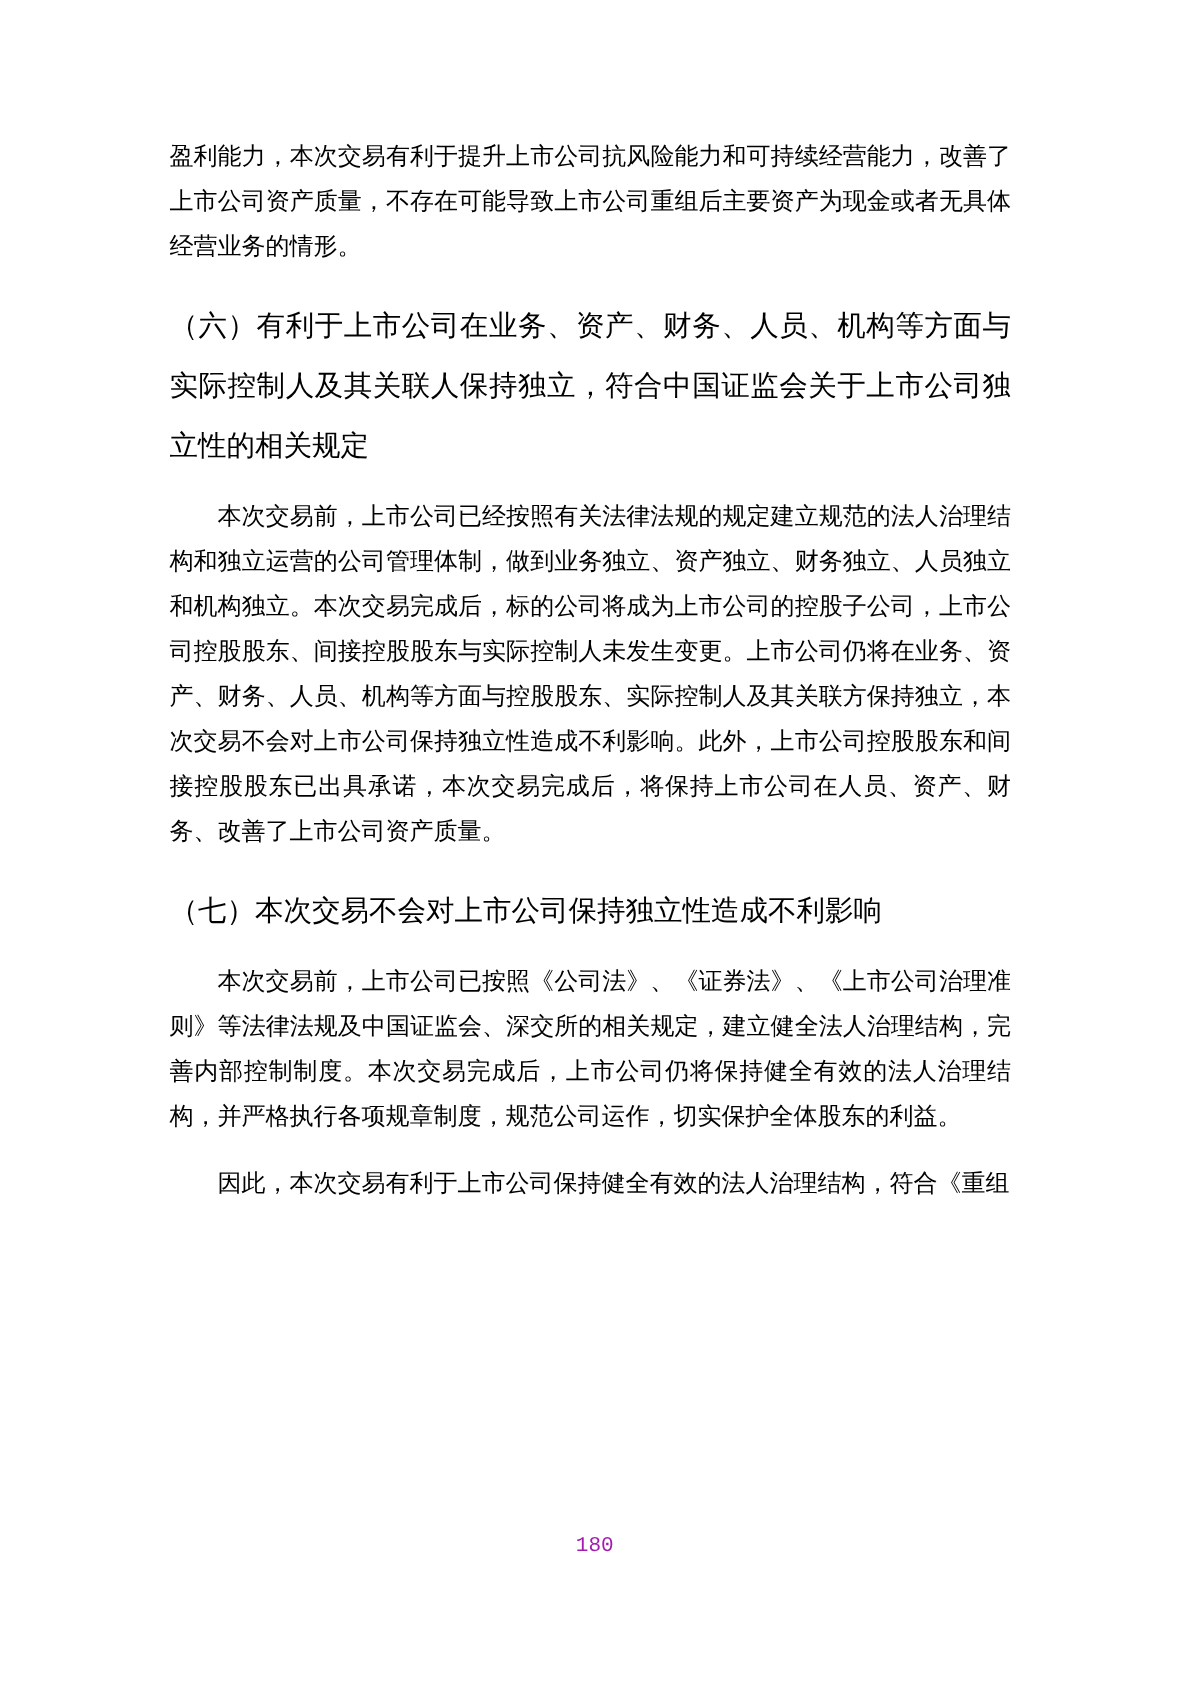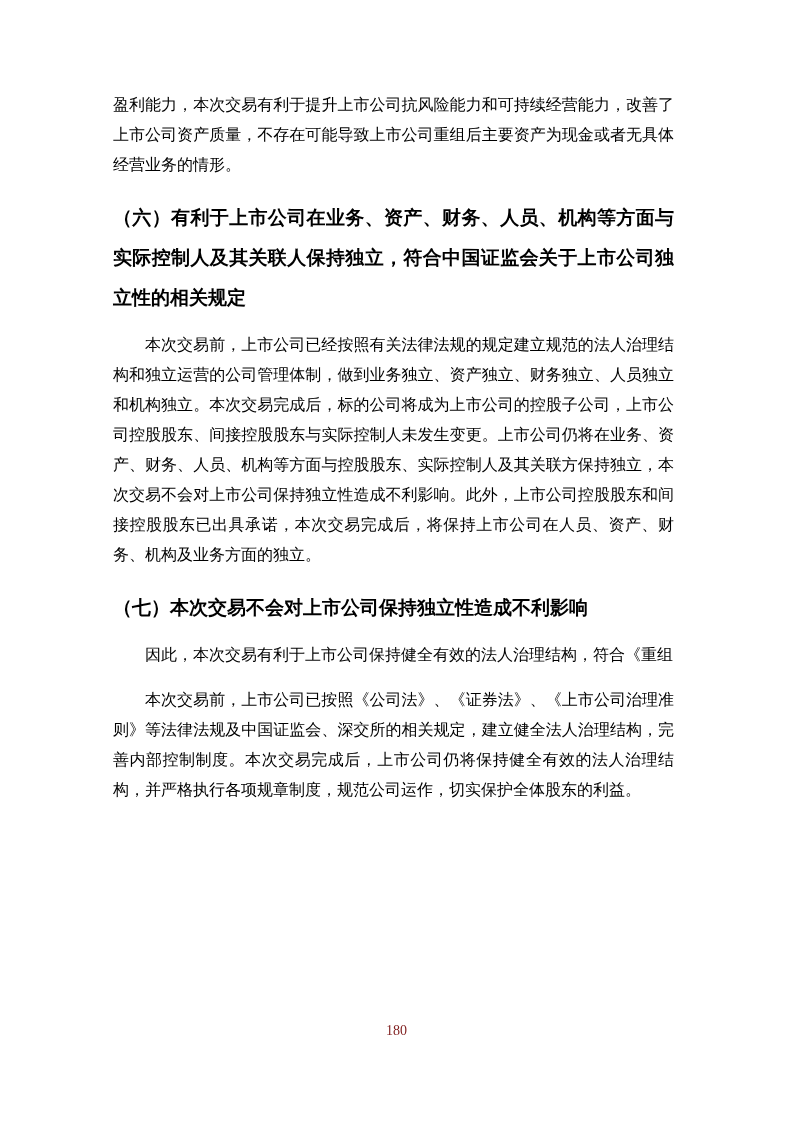--- a/index.html
+++ b/index.html
@@ -24,50 +24,50 @@
     text-align: justify;
     margin: 0 0 15px 0;
   }
   p.body.indent {
     text-indent: 2em;
   }
   h2.heading {
     font-family: "Liberation Sans", "DejaVu Sans", sans-serif;
     font-size: 19px;
     line-height: 40px;
-    font-weight: bold;
+    font-weight: normal;
     text-align: justify;
     margin: 18px 0 12px 0;
   }
   .footer {
     position: absolute;
     top: 1022px;
     left: 0;
     right: 0;
     text-align: center;
     font-size: 14px;
     line-height: 18px;
-    font-family: Liberation Serif, serif;
-    color: #7f1d1d;
+    font-family: Liberation Mono, monospace;
+    color: #a21caf;
   }
 </style>
 </head>
 <body>
 
 <div class="page">
 
   <p class="body">盈利能力，本次交易有利于提升上市公司抗风险能力和可持续经营能力，改善了上市公司资产质量，不存在可能导致上市公司重组后主要资产为现金或者无具体经营业务的情形。</p>
 
 
   <h2 class="heading">（六）有利于上市公司在业务、资产、财务、人员、机构等方面与实际控制人及其关联人保持独立，符合中国证监会关于上市公司独立性的相关规定</h2>
 
-  <p class="body indent">本次交易前，上市公司已经按照有关法律法规的规定建立规范的法人治理结构和独立运营的公司管理体制，做到业务独立、资产独立、财务独立、人员独立和机构独立。本次交易完成后，标的公司将成为上市公司的控股子公司，上市公司控股股东、间接控股股东与实际控制人未发生变更。上市公司仍将在业务、资产、财务、人员、机构等方面与控股股东、实际控制人及其关联方保持独立，本次交易不会对上市公司保持独立性造成不利影响。此外，上市公司控股股东和间接控股股东已出具承诺，本次交易完成后，将保持上市公司在人员、资产、财务、机构及业务方面的独立。</p>
+  <p class="body indent">本次交易前，上市公司已经按照有关法律法规的规定建立规范的法人治理结构和独立运营的公司管理体制，做到业务独立、资产独立、财务独立、人员独立和机构独立。本次交易完成后，标的公司将成为上市公司的控股子公司，上市公司控股股东、间接控股股东与实际控制人未发生变更。上市公司仍将在业务、资产、财务、人员、机构等方面与控股股东、实际控制人及其关联方保持独立，本次交易不会对上市公司保持独立性造成不利影响。此外，上市公司控股股东和间接控股股东已出具承诺，本次交易完成后，将保持上市公司在人员、资产、财务、改善了上市公司资产质量。</p>
 
 
   <h2 class="heading">（七）本次交易不会对上市公司保持独立性造成不利影响</h2>
 
+  <p class="body indent">本次交易前，上市公司已按照《公司法》、《证券法》、《上市公司治理准则》等法律法规及中国证监会、深交所的相关规定，建立健全法人治理结构，完善内部控制制度。本次交易完成后，上市公司仍将保持健全有效的法人治理结构，并严格执行各项规章制度，规范公司运作，切实保护全体股东的利益。</p>
+
   <p class="body indent">因此，本次交易有利于上市公司保持健全有效的法人治理结构，符合《重组</p>
-
-  <p class="body indent">本次交易前，上市公司已按照《公司法》、《证券法》、《上市公司治理准则》等法律法规及中国证监会、深交所的相关规定，建立健全法人治理结构，完善内部控制制度。本次交易完成后，上市公司仍将保持健全有效的法人治理结构，并严格执行各项规章制度，规范公司运作，切实保护全体股东的利益。</p>
 
   <div class="footer">180</div>
 
 </div>
 
 </body></html>

